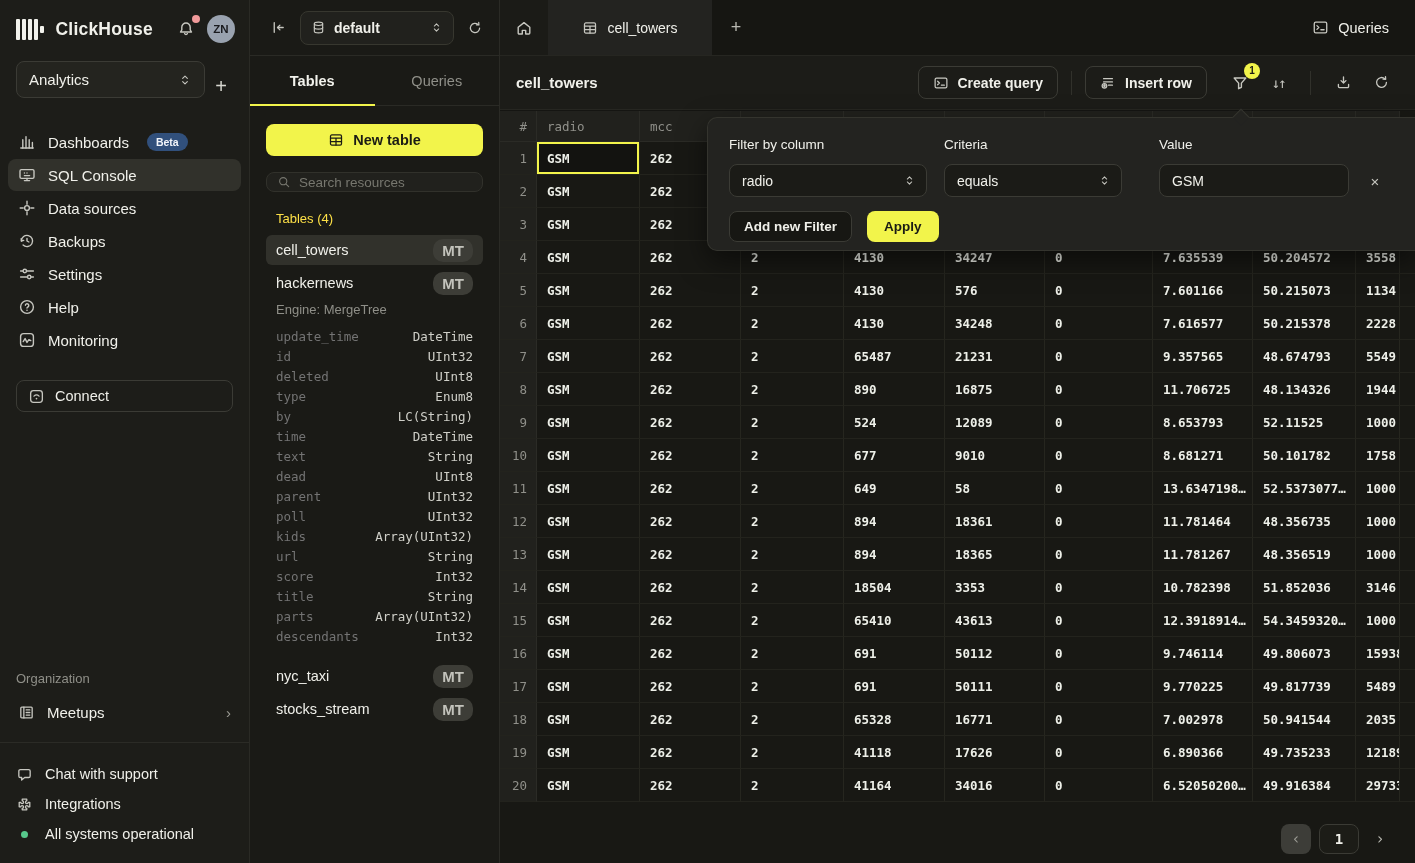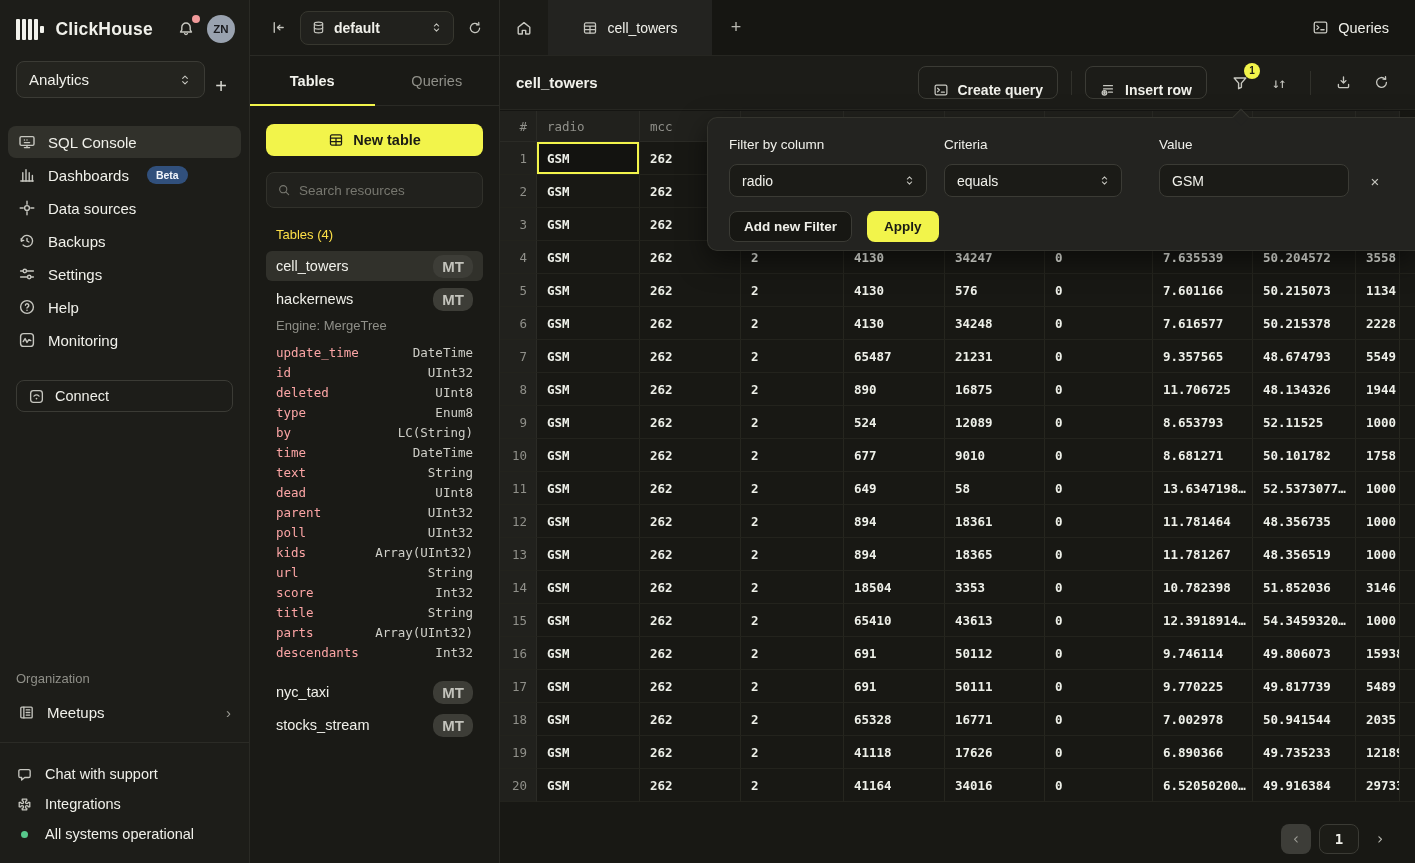--- a/index.html
+++ b/index.html
@@ -76,58 +76,58 @@
   .exp-tab { flex:1; display:flex; align-items:center; justify-content:center;
              font-size:14.5px; color:#8f8f88; position:relative; cursor:pointer; }
   .exp-tab.active { color:#f2f2ec; font-weight:600; }
   .exp-tab.active::after { content:""; position:absolute; left:0; right:0; bottom:-1px;
              height:2px; background:#f2f44b; }
   .exp-body { padding:18px 16px 0 16px; overflow:hidden; }
   .new-table-btn { height:32px; background:#f2f44b; border-radius:8px; display:flex;
              align-items:center; justify-content:center; gap:9px; color:#1b1b14;
              font-size:14.5px; font-weight:700; cursor:pointer; }
   .new-table-btn svg { stroke:#1b1b14; }
-  .search-box { margin-top:16px; height:36px; background:#21211d; border:1px solid #31312b;
+  .search-box { margin-top:16px; height:20px; background:#21211d; border:1px solid #31312b;
              border-radius:8px; display:flex; align-items:center; gap:8px; padding:0 10px; }
   .search-box input { flex:1; background:transparent; border:none; outline:none;
              color:#e8e8e2; font-size:13.5px; font-family:"Liberation Sans",sans-serif; }
   .search-box input::placeholder { color:#77776f; }
   .tables-title { margin:19px 0 9px 10px; font-size:13px; color:#fde047; }
   .tbl-item { height:30px; display:flex; align-items:center; padding:0 10px;
               border-radius:6px; cursor:pointer; margin-bottom:3px; }
   .tbl-item.selected { background:#31312b; }
   .tbl-item .nm { flex:1; font-size:14.5px; color:#f0f0ea; }
   .pill-mt { background:#3d3d37; color:#c3c3bc; font-size:15px; font-weight:700;
              padding:3px 9px; border-radius:10px; }
   .engine-line { font-size:13px; color:#8f8f88; margin:4px 0 10px 10px; }
   .schema-list { margin:0 0 14px 0; }
   .schema-row { display:flex; justify-content:space-between; padding:0 10px;
                 line-height:20px; font-size:12.5px; }
-  .schema-row .f { color:#fca5a5; }
+  .schema-row .f { color:#737373; }
   .schema-row .t { color:#cfcfc8; }
 
   
   .tabstrip { height:56px; background:#161612; border-bottom:1px solid #262621;
               display:flex; align-items:stretch; }
   .home-tab { width:48px; display:flex; align-items:center; justify-content:center;
               background:#1b1b17; cursor:pointer; }
   .doc-tab  { width:164px; background:#232320; display:flex; align-items:center;
               justify-content:center; gap:9px; font-size:14px; cursor:pointer; }
   .plus-tab { width:48px; display:flex; align-items:center; justify-content:center;
               font-size:18px; color:#b9b9b2; cursor:pointer; }
   .strip-spacer { flex:1; }
   .queries-btn { display:flex; align-items:center; gap:9px; font-size:14.5px;
               margin-right:26px; align-self:center; cursor:pointer; }
 
   .main-header { height:54px; background:#1c1c18; border-bottom:1px solid #262621;
               display:flex; align-items:center; padding:0 20px 0 16px; }
   .page-title { font-size:15px; font-weight:700; }
   .hdr-spacer { flex:1; }
   .hdr-btn { height:33px; border:1px solid #3b3b35; border-radius:8px; display:flex;
-             align-items:flex-end; gap:9px; padding:0 14px; font-size:14px; font-weight:600;
+             align-items:center; gap:9px; padding:0 14px; font-size:14px; font-weight:600;
              cursor:pointer; }
   .hdr-divider { width:1px; height:24px; background:#31312b; margin:0 13px; }
   .icon-btn { width:28px; height:28px; display:flex; align-items:center; justify-content:center;
               cursor:pointer; position:relative; margin:0 5px; }
   .filter-badge { position:absolute; top:-6px; right:-6px; width:16px; height:16px;
               border-radius:50%; background:#f2f44b; color:#1b1b14; font-size:10px;
               font-weight:700; display:flex; align-items:center; justify-content:center; }
   .sort-glyph { font-size:14px; color:#c7c7c0; letter-spacing:-2px; }
 
   
@@ -213,41 +213,41 @@
       <span class="icon">
         <svg width="14" height="14" viewBox="0 0 18 18">
             <path d="M6 7L9 4l3 3M6 11l3 3 3-3"></path>
           </svg>
       </span>
     </div>
     <span class="plus-btn">+</span>
   </div>
 
   <div class="side-menu" id="side-menu">
+      <div class="side-item">
+        <span class="icon">
+          <svg width="18" height="18" viewBox="0 0 18 18">
+            <path d="M2.8 15h12.4"></path>
+            <path d="M4.8 15V6.8M8 15V3.6M11.2 15V6.8M14.4 15V9.4"></path>
+          </svg>
+        </span>
+        <span>Dashboards</span>
+        <span class="badge-beta">Beta</span>
+      </div>
       <div class="side-item active">
         <span class="icon">
           <svg width="18" height="18" viewBox="0 0 18 18">
             <rect x="2" y="3.6" width="14" height="8.8" rx="1.4"></rect>
             <circle cx="6.4" cy="7" r="0.7" fill="#c7c7c0" stroke="none"></circle>
             <circle cx="9" cy="7" r="0.7" fill="#c7c7c0" stroke="none"></circle>
             <path d="M6.4 9.6h5.2"></path>
             <path d="M9 12.4v2.2M6.4 14.6h5.2"></path>
           </svg>
         </span>
         <span>SQL Console</span>
-      </div>
-      <div class="side-item">
-        <span class="icon">
-          <svg width="18" height="18" viewBox="0 0 18 18">
-            <path d="M2.8 15h12.4"></path>
-            <path d="M4.8 15V6.8M8 15V3.6M11.2 15V6.8M14.4 15V9.4"></path>
-          </svg>
-        </span>
-        <span>Dashboards</span>
-        <span class="badge-beta">Beta</span>
       </div>
       <div class="side-item">
         <span class="icon">
           <svg width="18" height="18" viewBox="0 0 18 18">
             <circle cx="9" cy="9" r="2.4"></circle>
             <path d="M9 2.2v3M9 12.8v3M2.2 9h3M12.8 9h3"></path>
           </svg>
         </span>
         <span>Data sources</span>
       </div>

